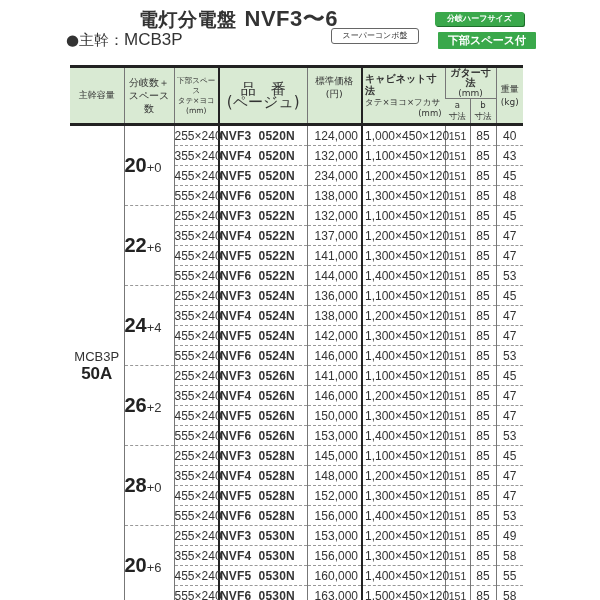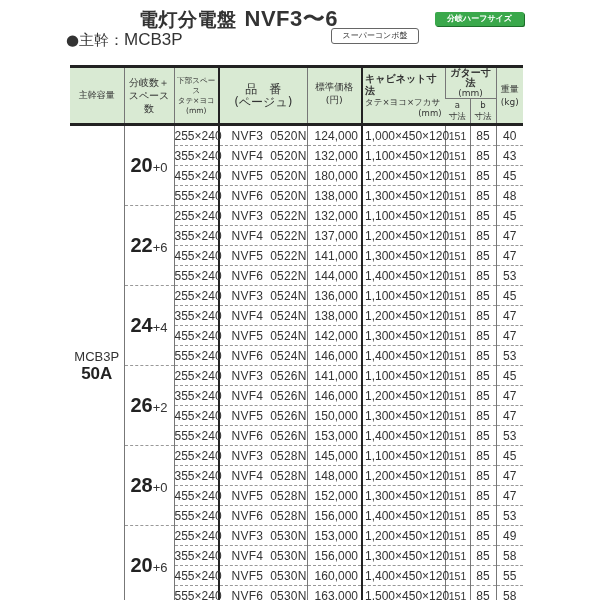--- a/index.html
+++ b/index.html
@@ -17,25 +17,25 @@
 
   table.spec { position:absolute; left:70px; top:65px; border-collapse:collapse; table-layout:fixed; width:453px; font-family:"Liberation Sans", sans-serif; }
   table.spec th { background:#d9ead3; font-weight:normal; color:#333; font-size:9px; line-height:11px; padding:0; border-left:1px solid #777; border-top:3px solid #222; border-bottom:3px solid #222; vertical-align:middle; font-family:"DejaVu Sans", sans-serif; }
   table.spec th:first-child { border-left:none; }
   table.spec td { font-size:12px; height:19px; padding:0; border-left:1px solid #777; border-bottom:1px dashed #999; color:#333; vertical-align:middle; white-space:nowrap; }
   table.spec td.first-col { border-left:none; border-bottom:none; text-align:center; }
   table.spec tr.last td { border-bottom:3px solid #222; }
   .th-thick { border-left:2px solid #222 !important; }
   .td-thick { border-left:2px solid #222 !important; }
   .c-space { font-size:10px; color:#444; text-align:center; }
-  .c-model { font-weight:normal; font-size:14px; text-align:right; color:#222; letter-spacing:0.2px; }
+  .c-model { font-weight:bold; font-size:14px; text-align:left; color:#222; letter-spacing:0.2px; }
   .c-price { font-size:13.5px; text-align:right; padding-right:3px !important; color:#333; }
   .c-cab { font-size:11px; text-align:left; padding-left:2px !important; color:#333; }
   .c-num { font-size:11.5px; text-align:center; color:#333; }
-  .branch-cell { text-align:center; border-bottom:1px dashed #999 !important; }
+  .branch-cell { text-align:left; border-bottom:1px dashed #999 !important; }
   .branch-big { font-size:20px; font-weight:bold; color:#222; }
   .branch-small { font-size:13px; color:#333; }
   .capacity-top { font-size:13px; color:#333; display:block; }
   .capacity-bottom { font-size:17px; font-weight:bold; color:#222; display:block; }
   .gutter-sub th { border-top:none !important; }
 </style>
 </head>
 <body>
 
 <div class="title-row">
@@ -43,41 +43,42 @@
     <span>電灯分電盤</span><span class="model">NVF3〜6</span>
   </div>
   <div class="badge-outline">スーパーコンボ盤</div>
   <div class="badge-green-small">分岐ハーフサイズ</div>
 </div>
 
 <div class="subtitle-row">
   <div class="main-breaker">
     <span>●主幹：</span><span class="val">MCB3P</span>
   </div>
+  <div class="badge-green-large">下部スペース付</div>
 </div>
 
 <table class="spec">
   <colgroup>
     <col style="width:54px">
     <col style="width:50px">
     <col style="width:45px">
     <col style="width:88px">
     <col style="width:55px">
     <col style="width:83px">
     <col style="width:25px">
     <col style="width:26px">
     <col style="width:27px">
   </colgroup>
   <thead>
     <tr style="height:20px">
       <th rowspan="2"><span>主幹容量</span></th>
       <th rowspan="2" style="font-size:10px;line-height:13px"><span>分岐数＋</span><br><span>スペース数</span></th>
       <th rowspan="2" style="font-size:7.5px;line-height:10px"><span>下部スペース</span><br><span>タテ×ヨコ</span><br><span>(mm)</span></th>
-      <th rowspan="2" class="th-thick" style="font-size:12px;line-height:13px"><span>品　番</span><br><span>(ページュ)</span></th>
-      <th rowspan="2" style="font-size:9.5px;line-height:13px;vertical-align:top;padding-top:12px"><span>標準価格</span><br><span>(円)</span></th>
+      <th rowspan="2" class="th-thick" style="font-size:15px;line-height:13px"><span>品　番</span><br><span>(ページュ)</span></th>
+      <th rowspan="2" style="font-size:9.5px;line-height:13px;vertical-align:top;padding-top:6px"><span>標準価格</span><br><span>(円)</span></th>
       <th rowspan="2" class="th-thick" style="font-size:8.5px;line-height:11px;text-align:left;padding-left:2px"><span style="font-size:10px;font-weight:bold">キャビネット寸法</span><br><span>タテ×ヨコ×フカサ</span><br><span style="display:block;text-align:right;padding-right:3px">(mm)</span></th>
       <th colspan="2" style="border-bottom:none;font-size:9px;line-height:10px"><span style="font-size:10px;font-weight:bold">ガター寸法</span><br><span>(mm)</span></th>
       <th rowspan="2" style="font-size:9px;line-height:13px"><span style="font-weight:normal">重量</span><br><span>(kg)</span></th>
     </tr>
     <tr class="gutter-sub" style="height:26px">
       <th style="border-top:1px solid #777 !important;font-size:8.5px"><span>a</span><br><span>寸法</span></th>
       <th style="border-top:1px solid #777 !important;font-size:8.5px"><span>b</span><br><span>寸法</span></th>
     </tr>
   </thead>
   <tbody id="tbody">
@@ -101,21 +102,21 @@
         <td class="c-model td-thick" style="white-space:pre">NVF4  0520N</td>
         <td class="c-price">132,000</td>
         <td class="c-cab td-thick">1,100×450×120</td>
         <td class="c-num" style="font-size:10.5px">151</td>
         <td class="c-num">85</td>
         <td class="c-num">43</td>
       </tr>
       <tr class="">
         <td class="c-space">455×240</td>
         <td class="c-model td-thick" style="white-space:pre">NVF5  0520N</td>
-        <td class="c-price">180,000</td>
+        <td class="c-price">234,000</td>
         <td class="c-cab td-thick">1,200×450×120</td>
         <td class="c-num" style="font-size:10.5px">151</td>
         <td class="c-num">85</td>
         <td class="c-num">45</td>
       </tr>
       <tr class="">
         <td class="c-space">555×240</td>
         <td class="c-model td-thick" style="white-space:pre">NVF6  0520N</td>
         <td class="c-price">138,000</td>
         <td class="c-cab td-thick">1,300×450×120</td>

